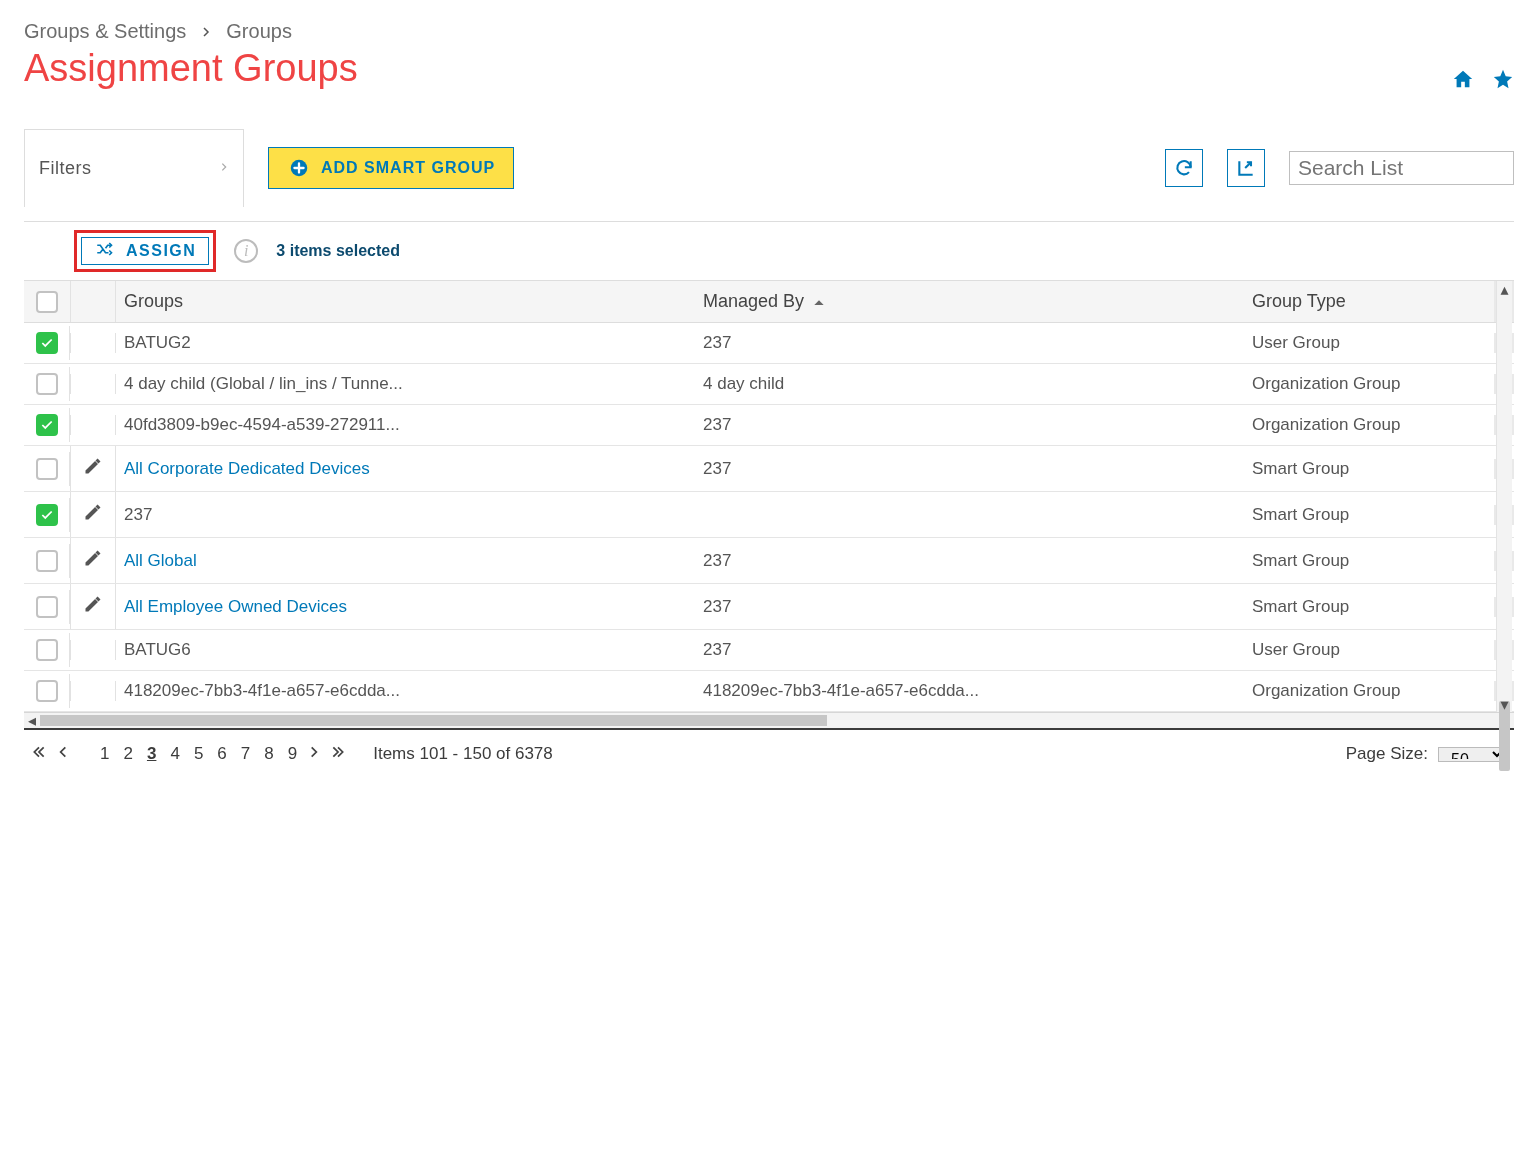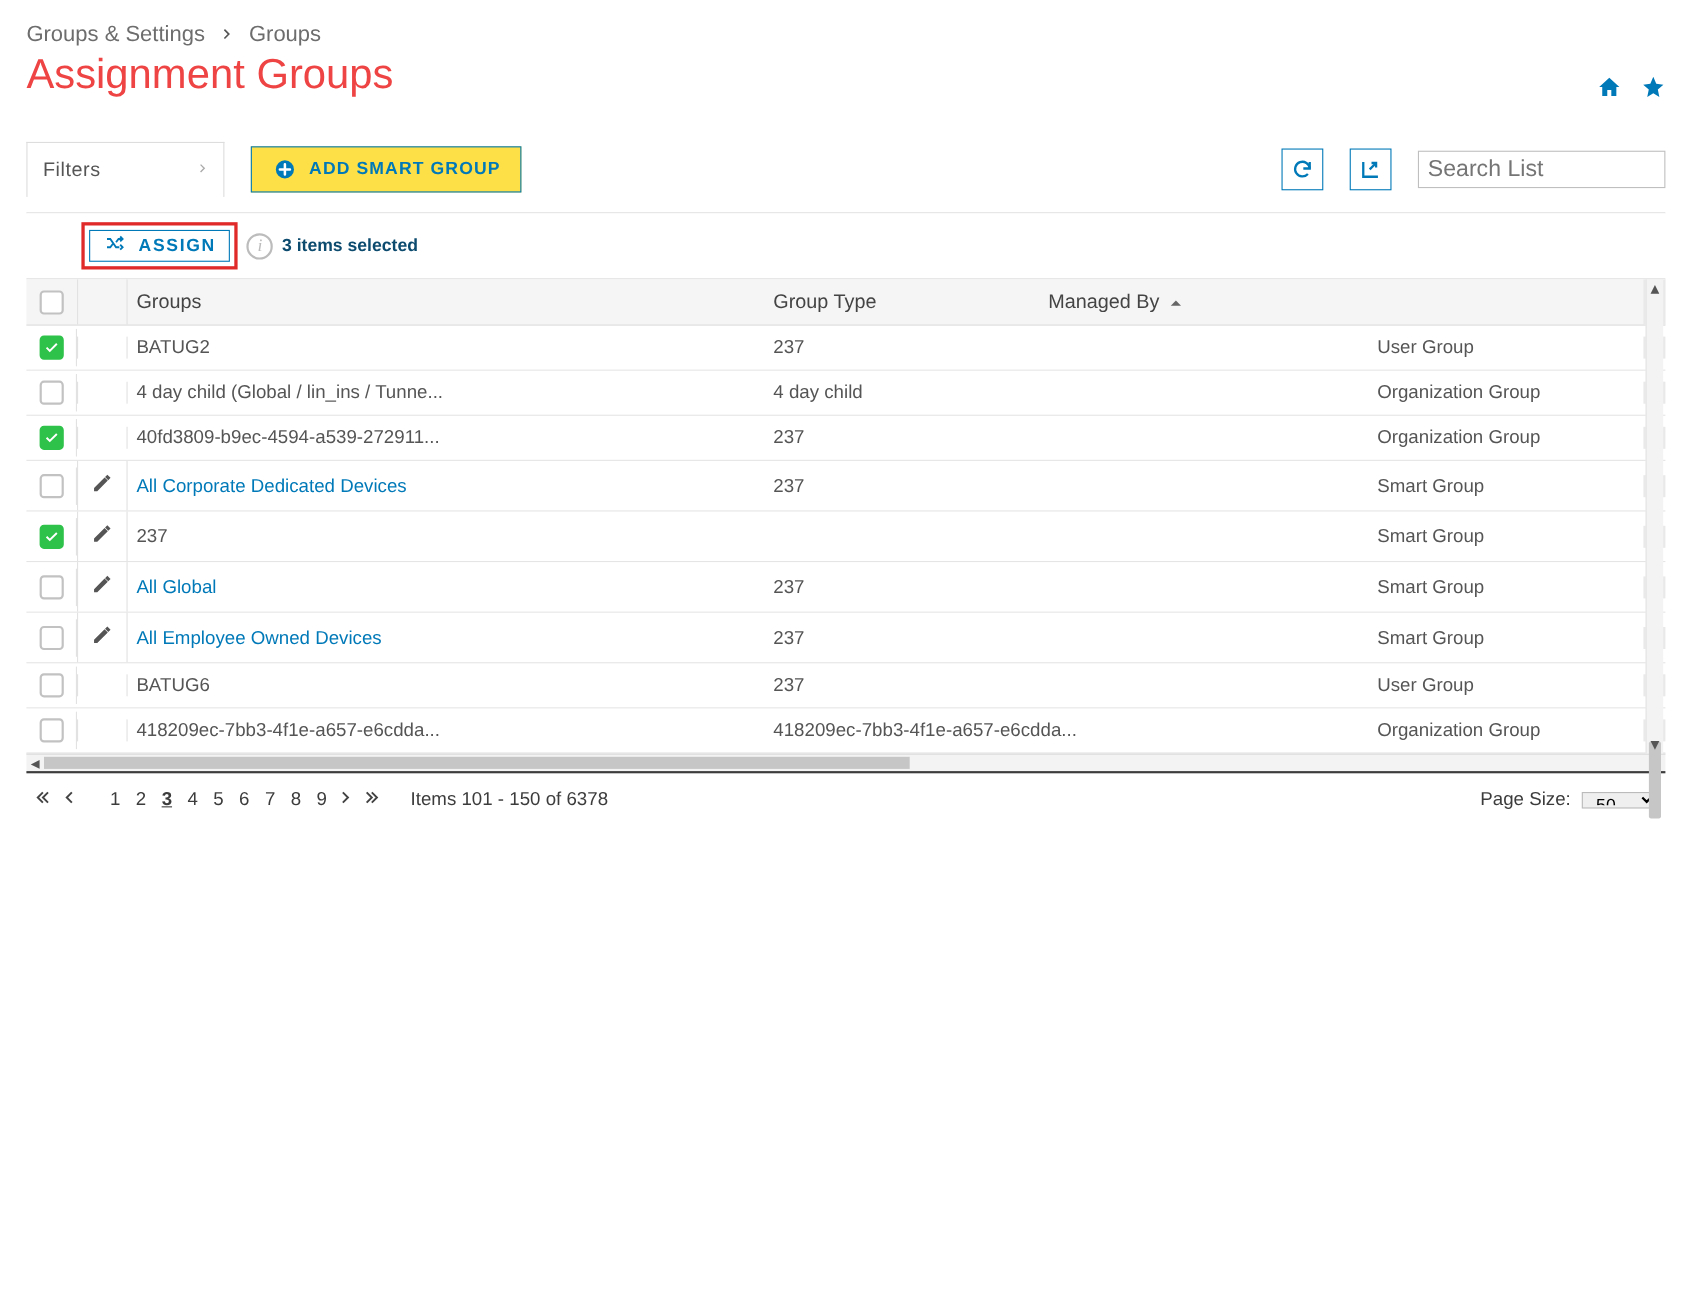--- a/index.html
+++ b/index.html
@@ -18,21 +18,21 @@
   .breadcrumb { display:flex; align-items:center; gap:14px; font-size:20px; color:#6d6d6d; margin-bottom:4px; }
   .breadcrumb .sep { color:#666; }
   .title-row { display:flex; align-items:center; justify-content:space-between; }
   .page-title { font-size:38px; font-weight:300; color:#ef4444; margin:0 0 25px 0; }
   .title-icons { display:flex; gap:18px; color:var(--accent); }
   .title-icons svg { width:22px; height:22px; }
 
   .toolbar { display:flex; align-items:center; gap:24px; padding:14px 0; border-bottom:1px solid var(--border); }
   .filters-panel {
     display:flex; align-items:center; justify-content:space-between;
-    width:180px; padding:14px 14px; border:1px solid var(--border); border-bottom:none;
+    width:220px; padding:28px 14px; border:1px solid var(--border); border-bottom:none;
     font-size:18px; letter-spacing:.5px; color:#555;text-align:center;
   }
   .filters-panel .chev { color:#aaa; }
   .btn-outline {
     display:inline-flex; align-items:center; gap:10px; background:#fde047;
     border:1.5px solid var(--accent); color:var(--accent);
     padding:8px 18px; font-size:16px; letter-spacing:1px; font-weight:600;
     cursor:pointer;
   }
   .btn-icon { width:24px; height:24px; display:inline-flex; align-items:center; justify-content:center; }
@@ -40,21 +40,21 @@
   .square-btn {
     width:38px; height:38px; display:inline-flex; align-items:center; justify-content:center;
     border:1.5px solid var(--accent); color:var(--accent); cursor:pointer; background:#fff;
   }
   .search-input {
     width:225px; height:34px; border:1.5px solid var(--grey); padding:4px 8px;
     font-size:21px; color:#555;
   }
 
   .action-bar {
-    display:flex; align-items:center; gap:8px; padding:8px 0 8px 50px;
+    display:flex; align-items:center; gap:18px; padding:8px 0 8px 50px;
     background:#fff; border-bottom:1px solid var(--border);
   }
   .assign-wrap { padding:4px; border:3px solid #e02929; }
   .assign-btn {
     display:inline-flex; align-items:center; gap:12px; border:1.5px solid var(--accent);
     color:var(--accent); background:#fff; padding:2px 12px; font-size:16px;
     letter-spacing:1.5px; font-weight:600; cursor:pointer;
   }
   .assign-btn svg { width:20px; height:18px; }
   .info-icon {
@@ -202,30 +202,30 @@
 
 <div class="table-wrap">
   <div class="thead">
     <div class="th col-check">
       <span class="checkbox"></span>
     </div>
     <div class="th col-edit"></div>
     <div class="th col-groups">
       <span>Groups</span>
     </div>
-    <div class="th col-type">
-      <span>Group Type</span>
-    </div>
     <div class="th col-managed">
       <span>Managed By</span>
       <span class="sort-ind">
         <svg viewBox="0 0 24 14">
             <path d="M4 12l8-8 8 8z" fill="#666"></path>
           </svg>
       </span>
+    </div>
+    <div class="th col-type">
+      <span>Group Type</span>
     </div>
     <div class="th col-scroll"></div>
   </div>
 
   <div class="tbody" id="tbody">
       <div class="row">
         <div class="td col-check">
           <span class="checkbox checked">
             <svg viewBox="0 0 24 24" fill="none" stroke-width="3">
               <path d="M4 12l5 5L20 6"></path>

